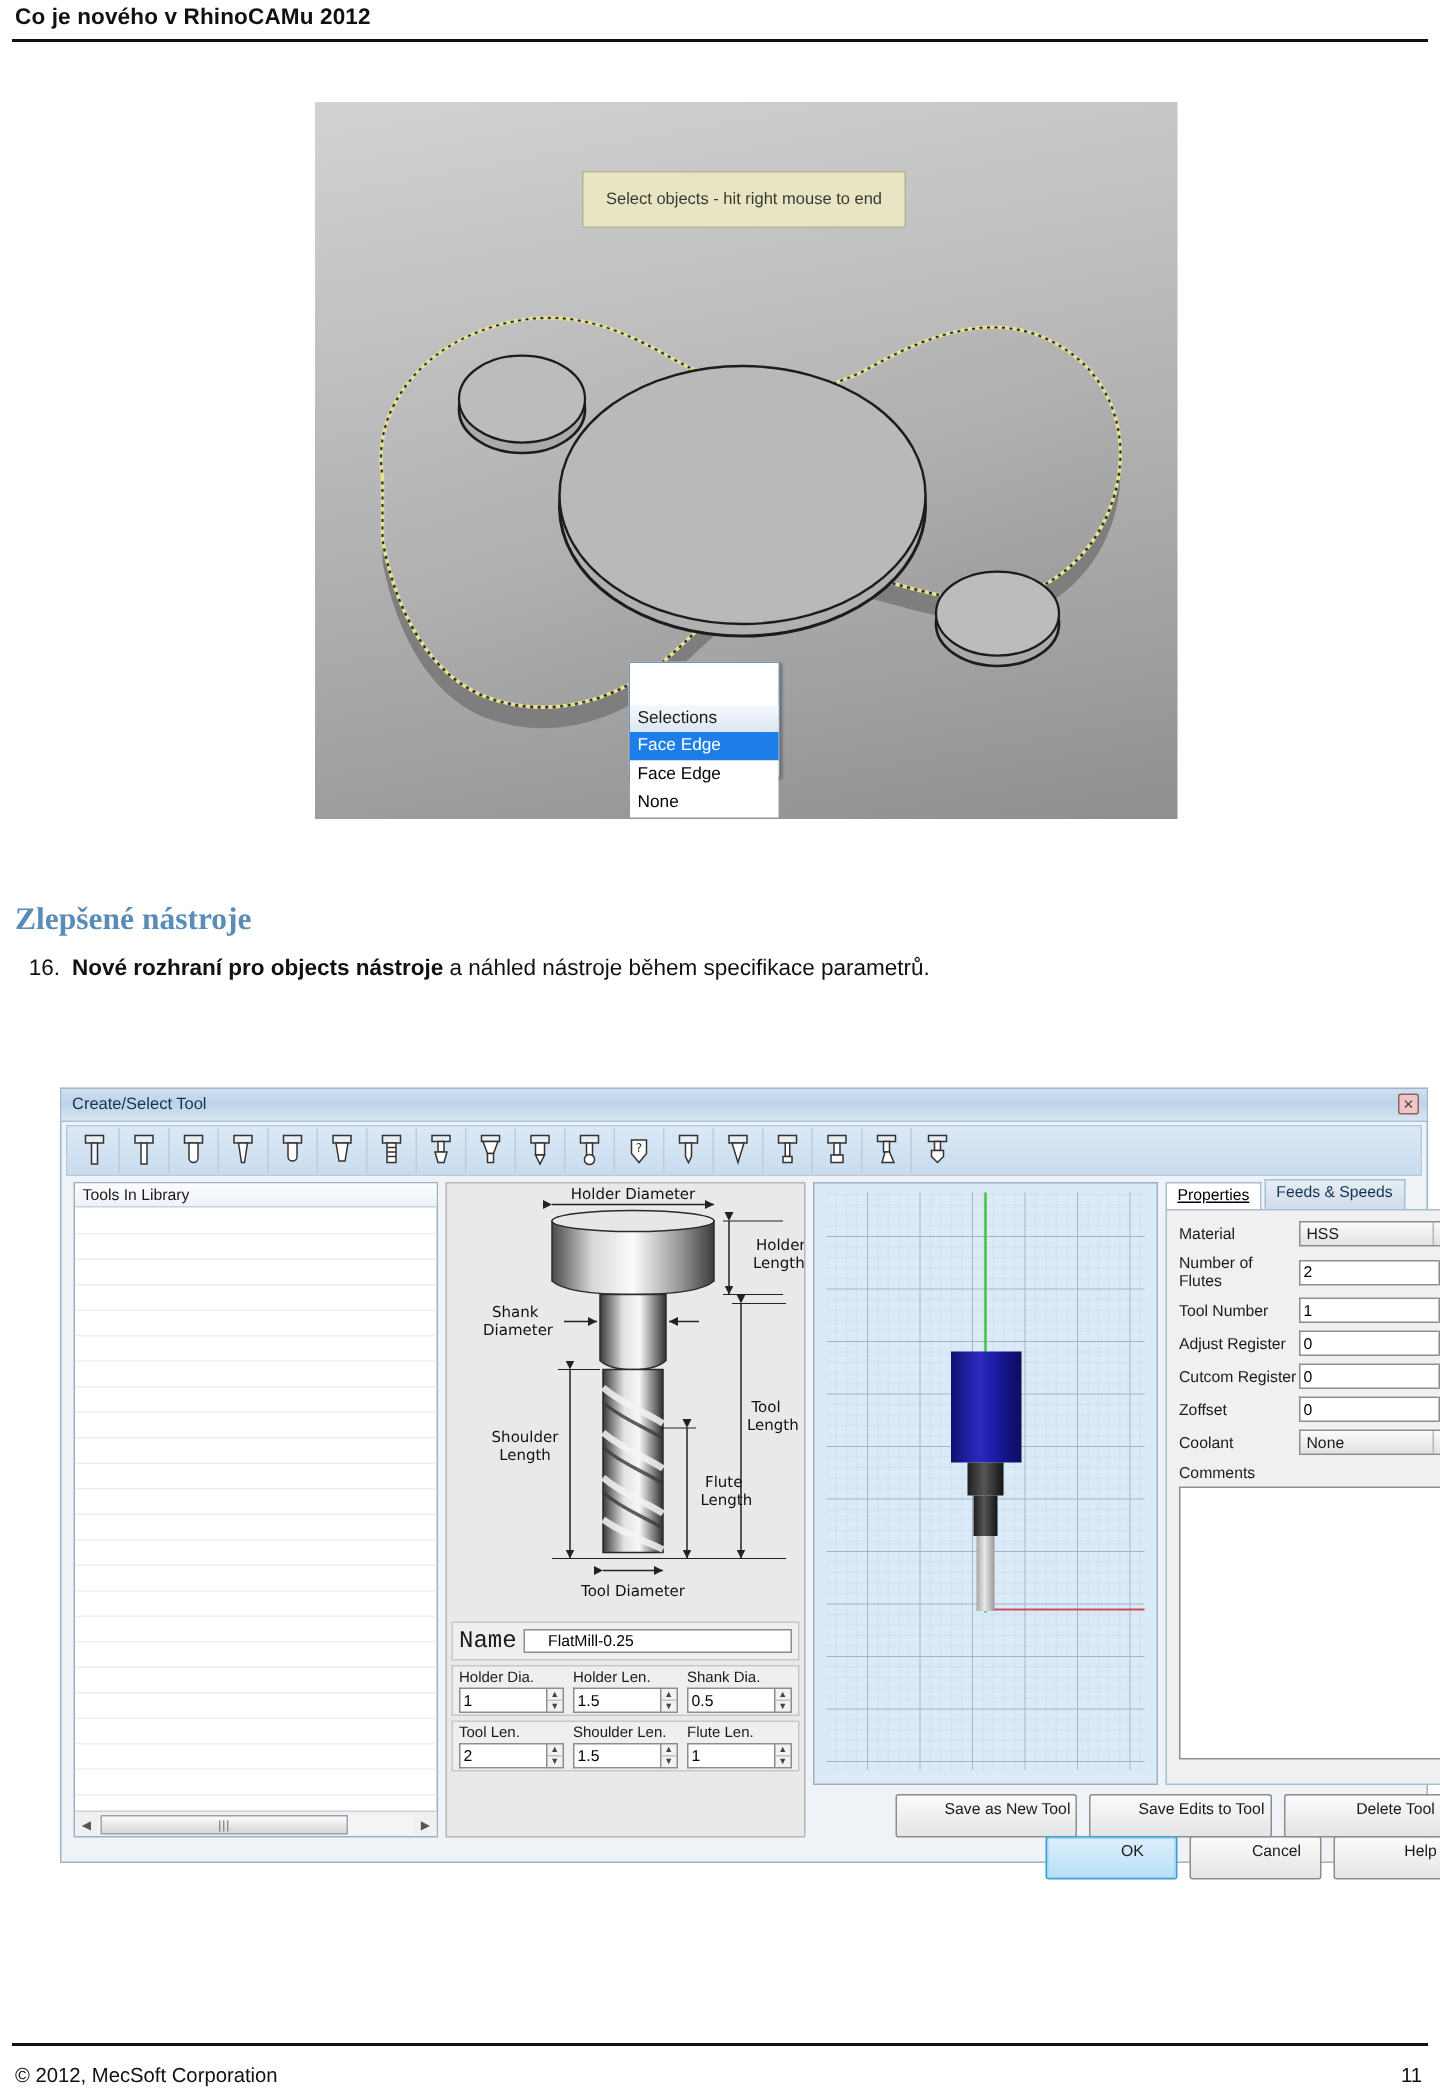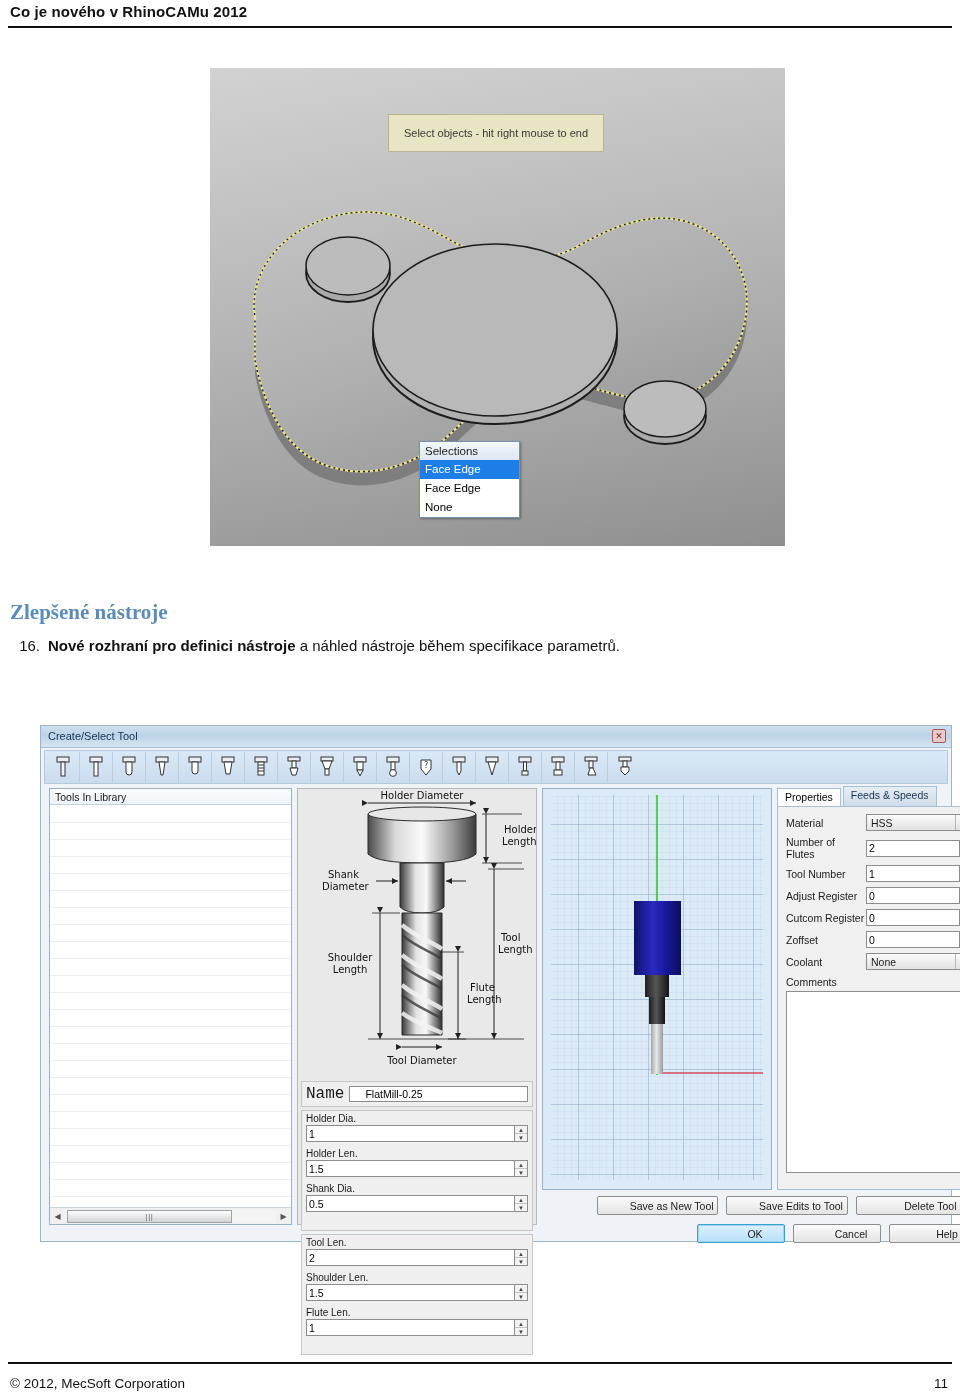--- a/index.html
+++ b/index.html
@@ -45,20 +45,21 @@
   .selmenu {
     position:absolute; left:209px; top:373px; width:101px; height:77px;
     background:#ffffff; border:1px solid #7593b0;
     box-shadow:1px 1px 2px rgba(0,0,0,.35);
     font-size:11.5px; color:#000;
   }
   .selmenu .sm-head {
     height:18px; line-height:18px; padding-left:5px;
     background:linear-gradient(180deg,#f4f8fc,#dce7f1);
     color:#1b1b1b;
+    margin-top:28px;
   }
   .selmenu .sm-item {
     height:19px; line-height:19px; padding-left:5px; background:#fff;
   }
   .selmenu .sm-item.sel { background:#1d7ee8; color:#fff; }
 
   
   .sec-title {
     position:absolute; left:10px; top:600px;
     font-size:21px; font-weight:bold; color:#5b8cb8;
@@ -147,21 +148,21 @@
     border:1px solid #c6c6c6; background:#efefef; padding:3px 4px; margin-bottom:3px;
   }
   .prow-name .lbl { font-size:16px;font-family:Liberation Mono, monospace; }
   .prow-name input {
     flex:1; height:16px; font-size:10.5px; padding:0 15px;
     border:1px solid #8d8d8d; background:#fff;
     font-family:"Liberation Sans", sans-serif;
   }
   .pgroup {
     border:1px solid #c6c6c6; background:#efefef;
-    padding:2px 4px 18px; margin-bottom:3px; display:flex; gap:6px;flex-direction:column;
+    padding:2px 4px 1px; margin-bottom:3px; display:flex; gap:6px;
   }
   .pcell { flex:1; }
   .pcell .cl { font-size:10px; display:block; margin-bottom:1px; white-space:nowrap; }
   .spin { display:flex; height:17px; }
   .spin input {
     width:100%; min-width:0; height:17px; font-size:10.5px; padding:0 2px;
     border:1px solid #8d8d8d; border-right:none; background:#fff;
     font-family:"Liberation Sans", sans-serif;
   }
   .spin .arrows {
@@ -183,21 +184,21 @@
 
   
   .rightpanel { position:absolute; left:736px; top:4px; width:204px; height:402px; }
   .tabs { display:flex; height:18px; align-items:flex-end; }
   .tab {
     height:20px; line-height:16px; padding:0 7px; font-size:10.5px;
     background:linear-gradient(180deg,#e6edf4,#cfdceb);
     border:1px solid #a8bed3; border-bottom:none; margin-right:2px;
     color:#16344f;
   }
-  .tab.active { background:#fff; height:18px; line-height:17px; color:#000; }
+  .tab.active { background:#fff; height:18px; line-height:17px; color:#000;text-decoration:underline; }
   .propbox {
     height:384px; background:#f0f0f0; border:1px solid #a8bed3;
     padding:7px 8px;
   }
   .prop-row { display:flex; align-items:center; margin-bottom:5px; }
   .prop-row .plbl { width:80px; font-size:10.5px; }
   .sel-ctl {
     flex:1; height:17px; display:flex; border:1px solid #8d8d8d;
     background:linear-gradient(180deg,#fbfbfb,#e2e2e2);
   }
@@ -216,21 +217,21 @@
   
   .btnrow1 {
     position:absolute; left:556px; top:412px; width:380px;
     display:flex; gap:8px;
   }
   .btnrow2 {
     position:absolute; left:656px; top:440px; width:280px;
     display:flex; gap:8px;
   }
   .btn {
-    flex:1; height:19px; line-height:18px; text-align:center; font-size:10.5px;
+    flex:1; height:29px; line-height:18px; text-align:center; font-size:10.5px;
     background:linear-gradient(180deg,#fbfbfb,#e4e4e4);
     border:1px solid #8d8d8d; border-radius:2px; color:#1a1a1a;padding-left:28px;
   }
   .btn.default {
     background:linear-gradient(180deg,#ddeffc,#b8e0f7);
     border:1px solid #3b9fd4; box-shadow:0 0 0 1px #9fd4f0 inset;
   }
 
   
   .foot-rule {
@@ -300,21 +301,21 @@
     <div class="sm-item sel">Face Edge</div>
     <div class="sm-item">Face Edge</div>
     <div class="sm-item">None</div>
   </div>
 </div>
 
 <div class="sec-title">Zlepšené nástroje</div>
 <div class="numlist">
   <div class="li">
     <span class="num">16.</span>
-    <span><b>Nové rozhraní pro definici nástroje</b><span> a náhled nástroje během specifikace parametrů.</span></span>
+    <span><b>Nové rozhraní pro objects nástroje</b><span> a náhled nástroje během specifikace parametrů.</span></span>
   </div>
 </div>
 
 <div class="dlg">
 
   <div class="dlg-title">
     <div class="t">Create/Select Tool</div>
     <div class="dlg-close">✕</div>
   </div>
 

